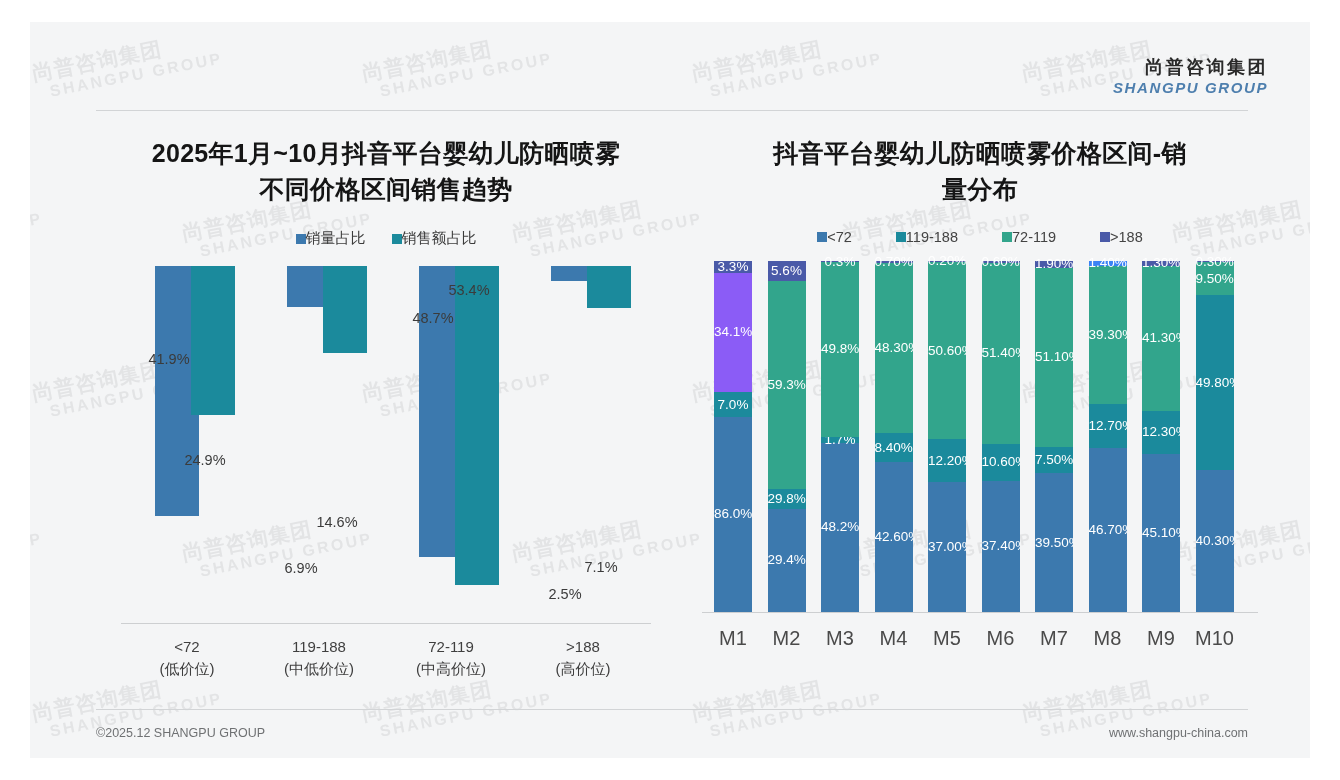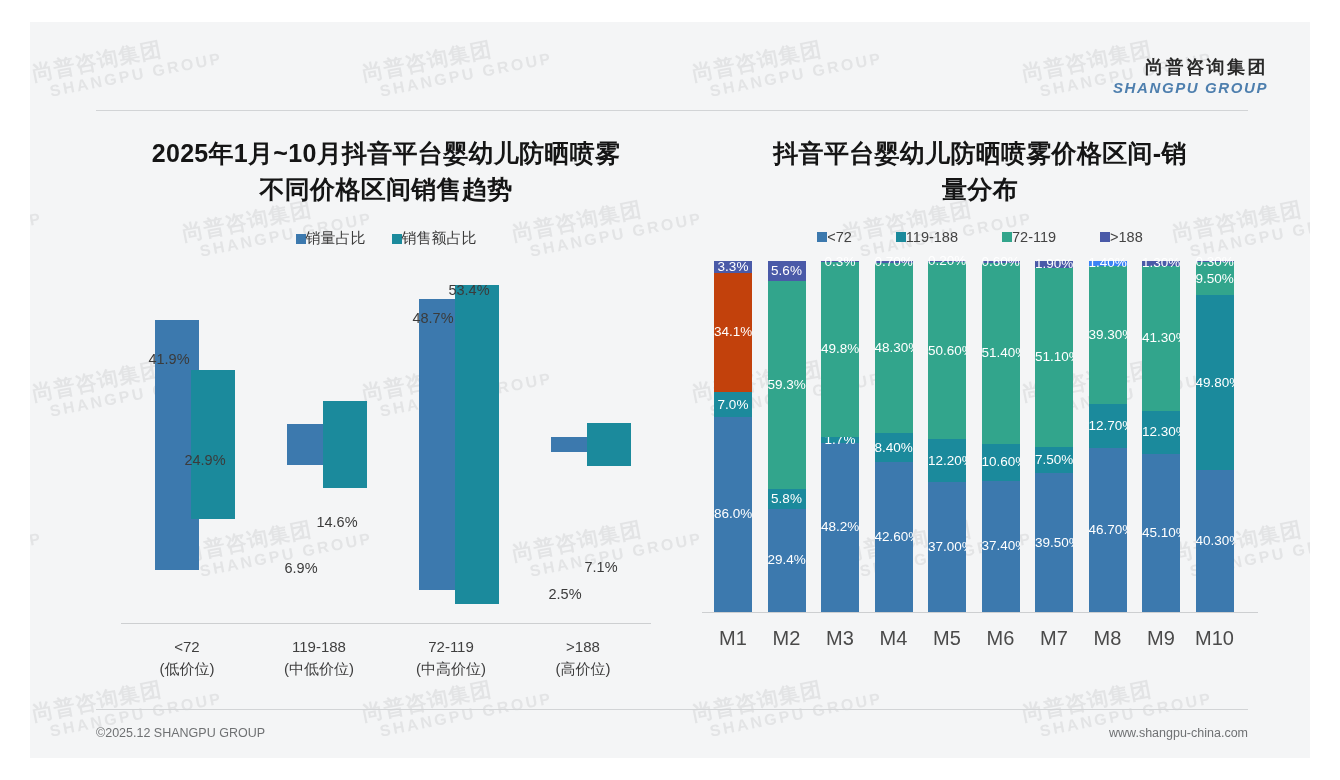--- a/index.html
+++ b/index.html
@@ -172,21 +172,21 @@
     display: flex;
     justify-content: center;
     align-items: flex-end;
     gap: 8px;
   }
   .bar-wrap {
     position: relative;
     width: 28px;
     display: flex;
     flex-direction: column;
-    justify-content: center;
+    justify-content: flex-start;
     height: 100%;
   }
   .bar { width: 44px; }
   .bar-label {
     position: absolute;
     left: 50%;
     transform: translateX(-50%);
     font-size: 14.5px;
     color: #3b3b3b;
     white-space: nowrap;
@@ -498,33 +498,33 @@
           </div>
         <div class="chart-right">
           <div class="plot-right" id="plot-right">
               <div class="stack" style="left: 12px;">
                 <div class="seg" style="height: 195.712px; background: rgb(60, 121, 174);">
                   <div class="seg-label">86.0%</div>
                 </div>
                 <div class="seg" style="height: 24.64px; background: rgb(27, 138, 156);">
                   <div class="seg-label">7.0%</div>
                 </div>
-                <div class="seg" style="height: 120.032px; background: #c2410c;">
+                <div class="seg" style="height: 120.032px; background: #8b5cf6;">
                   <div class="seg-label">34.1%</div>
                 </div>
                 <div class="seg" style="height: 11.616px; background: rgb(74, 90, 168);">
                   <div class="seg-label">3.3%</div>
                 </div>
               </div>
               <div class="stack" style="left: 65.5px;">
                 <div class="seg" style="height: 103.488px; background: rgb(60, 121, 174);">
                   <div class="seg-label">29.4%</div>
                 </div>
                 <div class="seg" style="height: 20.416px; background: rgb(27, 138, 156);">
-                  <div class="seg-label">5.8%</div>
+                  <div class="seg-label">29.8%</div>
                 </div>
                 <div class="seg" style="height: 208.736px; background: rgb(50, 165, 140);">
                   <div class="seg-label">59.3%</div>
                 </div>
                 <div class="seg" style="height: 19.712px; background: rgb(74, 90, 168);">
                   <div class="seg-label">5.6%</div>
                 </div>
               </div>
               <div class="stack" style="left: 119px;">
                 <div class="seg" style="height: 169.664px; background: rgb(60, 121, 174);">

